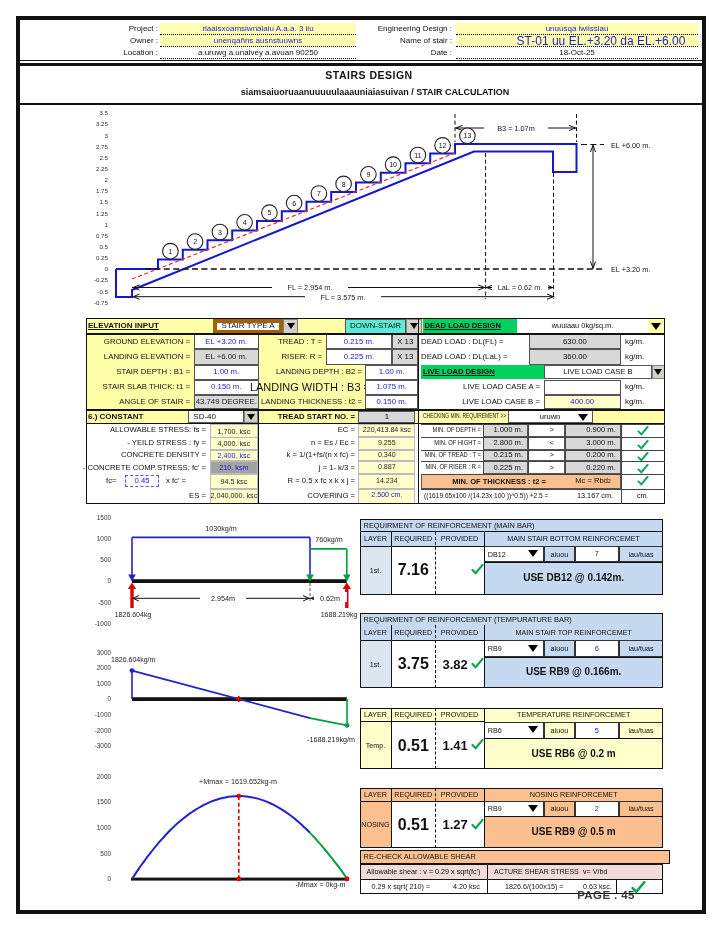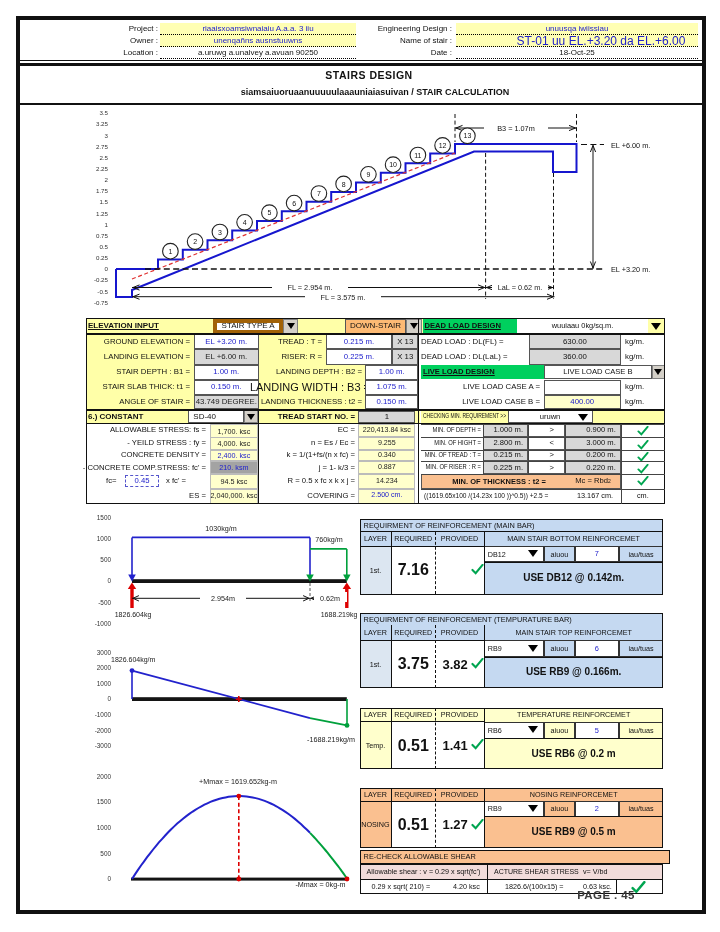--- a/index.html
+++ b/index.html
@@ -115,21 +115,21 @@
   </svg>
 <div class="a " style="left:85.6px;top:317.5px;width:579.0px;height:92.0px;background:#FFFFA8;"></div>
 <div class="a " style="left:418.3px;top:334.4px;width:246.3px;height:75.1px;background:#fff;"></div>
 <div class="a " style="left:88.0px;top:319.5px;width:120.0px;height:12.0px;display:flex;align-items:center;justify-content:center;font-size:8px;justify-content:flex-start;">
     <u><b>ELEVATION INPUT</b></u>
   </div>
 <div class="a " style="left:213.0px;top:318.5px;width:70.3px;height:15.0px;display:flex;align-items:center;justify-content:center;background:#fff;border:4px solid #a16207;font-size:8px;">STAIR TYPE A</div>
 <div class="a" style="left:283.3px;top:318.5px;width:14.5px;height:15.0px;background:#d4d0c8;border:1px solid #808080;display:flex;align-items:center;justify-content:center;">
     <div style="width:0;height:0;border-left:4px solid transparent;border-right:4px solid transparent;border-top:6px solid #000;"></div>
   </div>
-<div class="a " style="left:345.0px;top:318.5px;width:61.0px;height:15.0px;display:flex;align-items:center;justify-content:center;background:#fdba74;border:1px solid #555;font-size:8px;">DOWN-STAIR</div>
+<div class="a " style="left:345.0px;top:318.5px;width:61.0px;height:15.0px;display:flex;align-items:center;justify-content:center;background:#5eead4;border:1px solid #555;font-size:8px;">DOWN-STAIR</div>
 <div class="a" style="left:406.0px;top:318.5px;width:16.0px;height:15.0px;background:#d4d0c8;border:1px solid #808080;display:flex;align-items:center;justify-content:center;">
     <div style="width:0;height:0;border-left:4px solid transparent;border-right:4px solid transparent;border-top:6px solid #000;"></div>
   </div>
 <div class="a " style="left:422.5px;top:318.7px;width:94.5px;height:14.5px;display:flex;align-items:center;justify-content:center;background:#00D05E;font-size:7.6px;justify-content:flex-start;padding-left:2px;">
     <u><b>DEAD LOAD DESIGN</b></u>
   </div>
 <div class="a " style="left:517.0px;top:318.7px;width:131.0px;height:14.5px;display:flex;align-items:center;justify-content:center;background:#fff;font-size:7.4px;">wuuiaau  0kg/sq.m.</div>
 <div class="a" style="left:651.0px;top:322.5px;width:0;height:0;border-left:5.5px solid transparent;border-right:5.5px solid transparent;border-top:7.5px solid #000;"></div>
 <div class="a " style="left:50.0px;top:334.4px;width:140.0px;height:14.9px;display:flex;align-items:center;justify-content:flex-end;font-size:7.8px;">GROUND ELEVATION =</div>
 <div class="a " style="left:193.5px;top:334.4px;width:65.5px;height:14.9px;display:flex;align-items:center;justify-content:center;background:#fff;border:1px solid #555;font-size:7.8px;color:#2121CC;">EL +3.20 m.</div>

